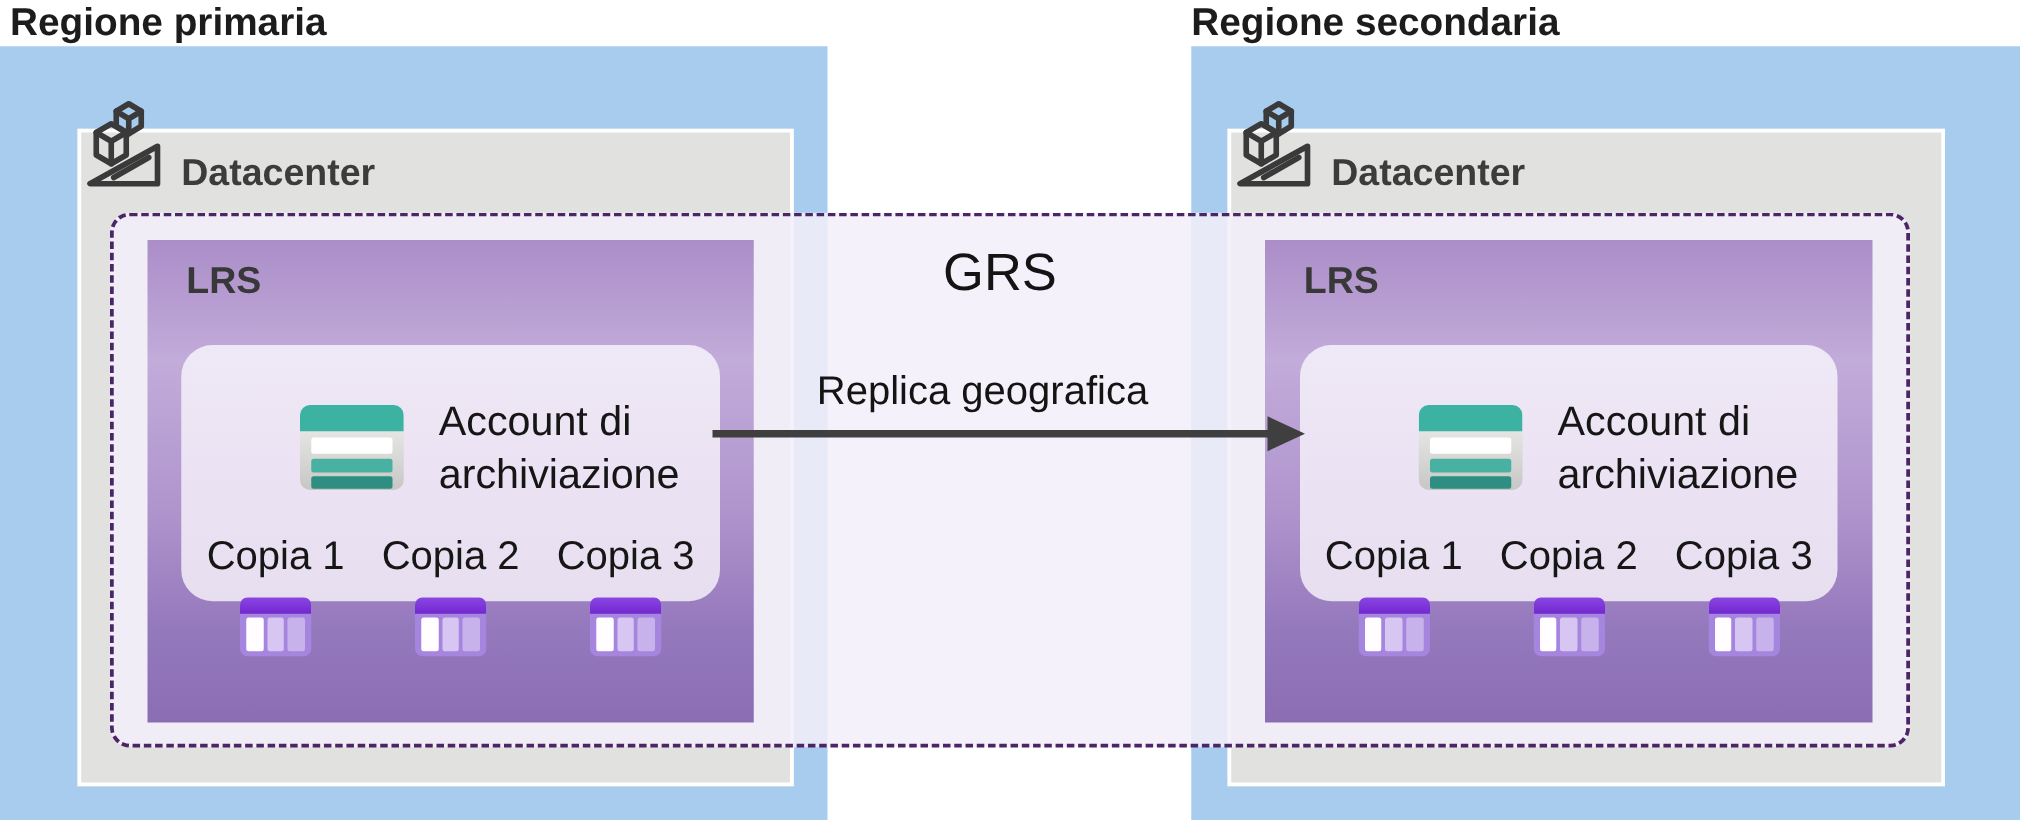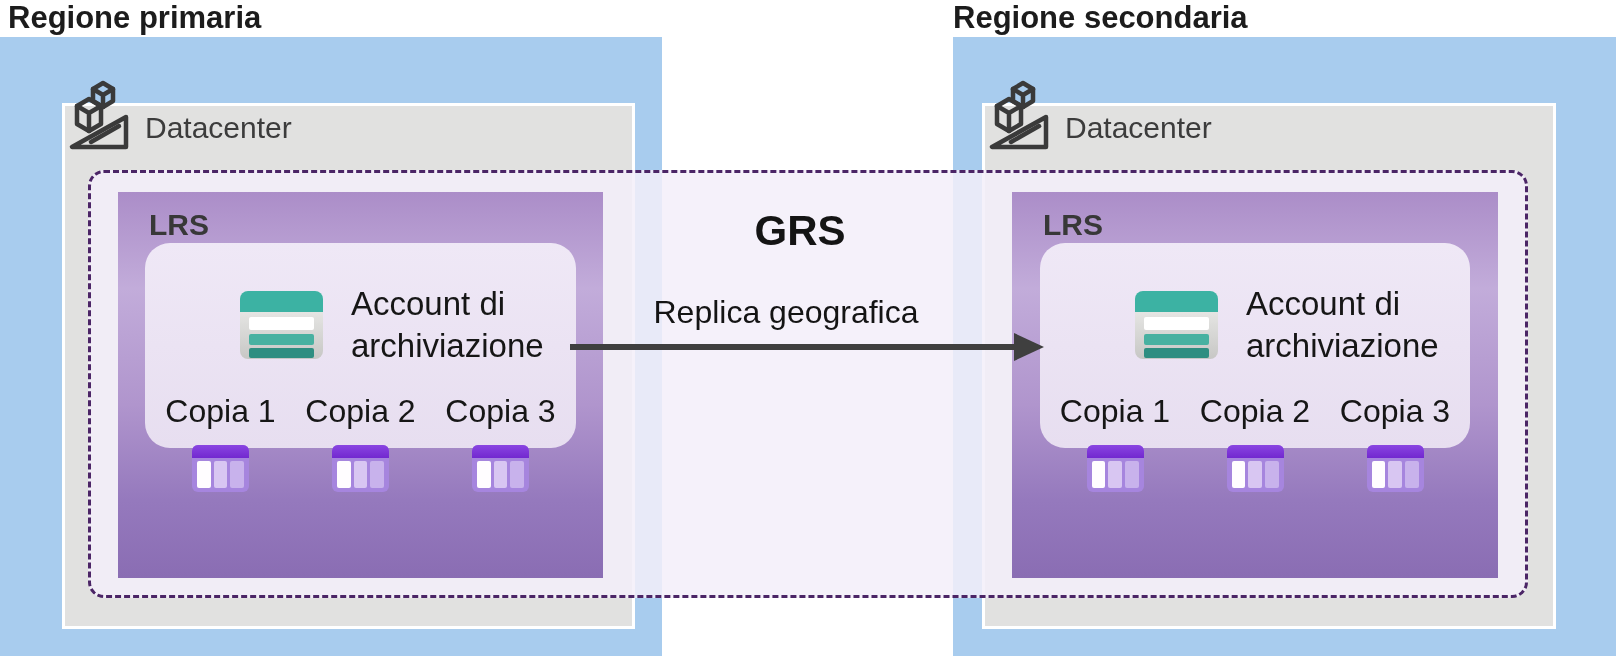--- a/index.html
+++ b/index.html
@@ -15,36 +15,36 @@
   
   .region{position:absolute;top:37px;height:619px;background:#a8ccee;}
   .region.left{left:0;width:662px;}
   .region.right{left:953px;width:663px;}
 
   
   .datacenter{position:absolute;top:103px;height:526px;background:#e1e1e0;
     border:3px solid #ffffff;box-sizing:border-box;}
   .datacenter.left{left:62px;width:573px;}
   .datacenter.right{left:982px;width:574px;}
-  .dc-label{position:absolute;left:80px;top:5px;font-size:30px;font-weight:400;color:#3c3c3c;white-space:nowrap;}
+  .dc-label{position:absolute;left:80px;top:16px;font-size:30px;font-weight:700;color:#3c3c3c;white-space:nowrap;}
   .dc-icon{position:absolute;left:2px;top:-26px;width:64px;height:72px;}
 
   
   .grs-overlay{position:absolute;left:88px;top:170px;width:1440px;height:428px;
     background:rgba(243,239,249,0.85);
     border:3px dashed #4b2566;border-radius:16px;box-sizing:border-box;}
 
   
   .lrs{position:absolute;top:192px;height:386px;
     background:linear-gradient(180deg,#ab8dc8 0%,#c2acda 25%,#b095cd 55%,#9579bd 80%,#8a6db3 100%);}
   .lrs.left{left:118px;width:485px;}
   .lrs.right{left:1012px;width:486px;}
   .lrs-label{position:absolute;left:31px;top:16px;font-size:30px;font-weight:700;color:#383838;}
 
-  .inner-box{position:absolute;top:51px;height:205px;
+  .inner-box{position:absolute;top:84px;height:205px;
     background:linear-gradient(180deg,#efe8f6 0%,#e7def0 100%);border-radius:25px;}
   .lrs.left  .inner-box{left:27px;width:431px;}
   .lrs.right .inner-box{left:28px;width:430px;}
 
   
   .account-row{position:absolute;left:0;top:40px;width:100%;box-sizing:border-box;
     display:flex;align-items:center;gap:28px;padding-left:95px;}
   .account-label{font-size:33px;line-height:42px;color:#161616;width:195px;}
 
   .storage-icon{position:relative;width:83px;height:68px;border-radius:8px;overflow:hidden;
@@ -65,21 +65,21 @@
   .copy-icon .hdr{position:absolute;left:0;top:0;right:0;height:13px;
     background:linear-gradient(180deg,#8a45e2,#7228cf);}
   .copy-icon .cols{position:absolute;left:5px;right:5px;top:16px;bottom:4px;display:flex;gap:3px;}
   .copy-icon .cols span{flex:1;border-radius:2px;}
   .copy-icon .c1{background:#fffdff;}
   .copy-icon .c2{background:#d8c6f2;}
   .copy-icon .c3{background:#c8b2ec;}
 
   
   .grs-title{position:absolute;left:650px;top:194px;width:300px;text-align:center;
-    font-size:42px;font-weight:700;color:#141414;margin-top:13px;}
+    font-size:42px;font-weight:400;color:#141414;}
   .replica-label{position:absolute;left:631px;top:294px;width:310px;text-align:center;
     font-size:32px;color:#141414;white-space:nowrap;}
   .arrow-line{position:absolute;left:570px;top:344px;width:448px;height:6px;background:#3f3f3f;}
   .arrow-head{position:absolute;left:1014px;top:333px;width:0;height:0;
     border-left:30px solid #3f3f3f;border-top:14px solid transparent;border-bottom:14px solid transparent;}
 </style>
 </head>
 <body>
 
 <div class="stage">

